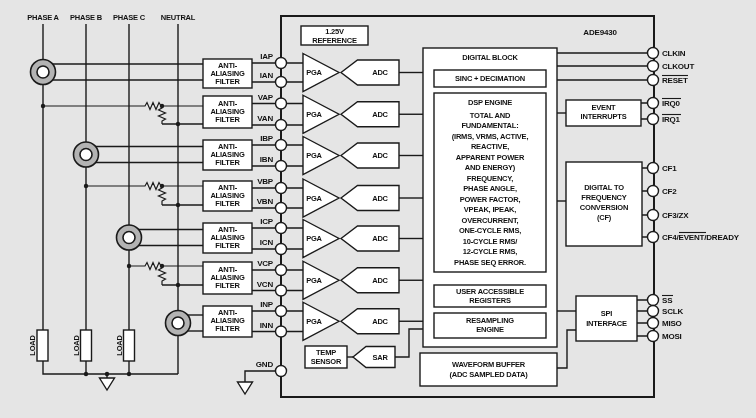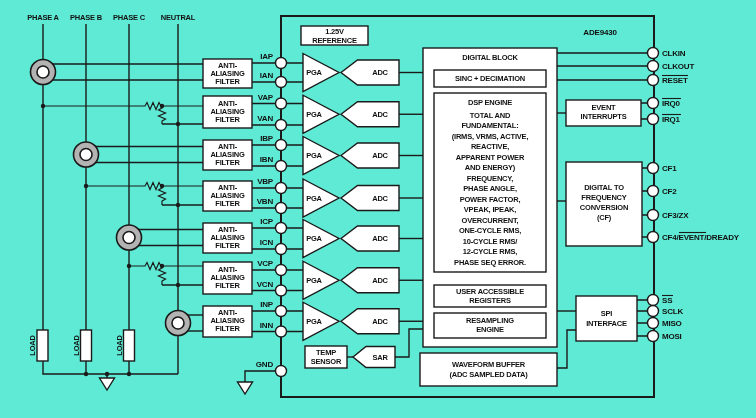--- a/index.html
+++ b/index.html
@@ -1,16 +1,16 @@
 <!DOCTYPE html>
 <html><head>
 <meta charset="utf-8">
 <style>
   html,body{margin:0;padding:0;background:#ffffff;}
-  .stage{position:relative;width:756px;height:418px;background:#5eead4;overflow:hidden;}
+  .stage{position:relative;width:756px;height:418px;background:#e5e5e5;overflow:hidden;}
   svg{display:block;}
   .wire{stroke:#1a1a1a;stroke-width:1.4;fill:none;}
   .thin{stroke:#1a1a1a;stroke-width:1.2;fill:none;}
   .box{fill:#ffffff;stroke:#1a1a1a;stroke-width:1.4;}
   .ic{fill:none;stroke:#1a1a1a;stroke-width:2;}
   .dot{fill:#1a1a1a;stroke:none;}
   .pinc{fill:#ffffff;stroke:#1a1a1a;stroke-width:1.4;}
   .ctout{stroke:#1a1a1a;stroke-width:1.6;}
   .ctin{fill:#ffffff;stroke:#1a1a1a;stroke-width:1.6;}
   .gnd{fill:#ffffff;stroke:#1a1a1a;stroke-width:1.4;}

